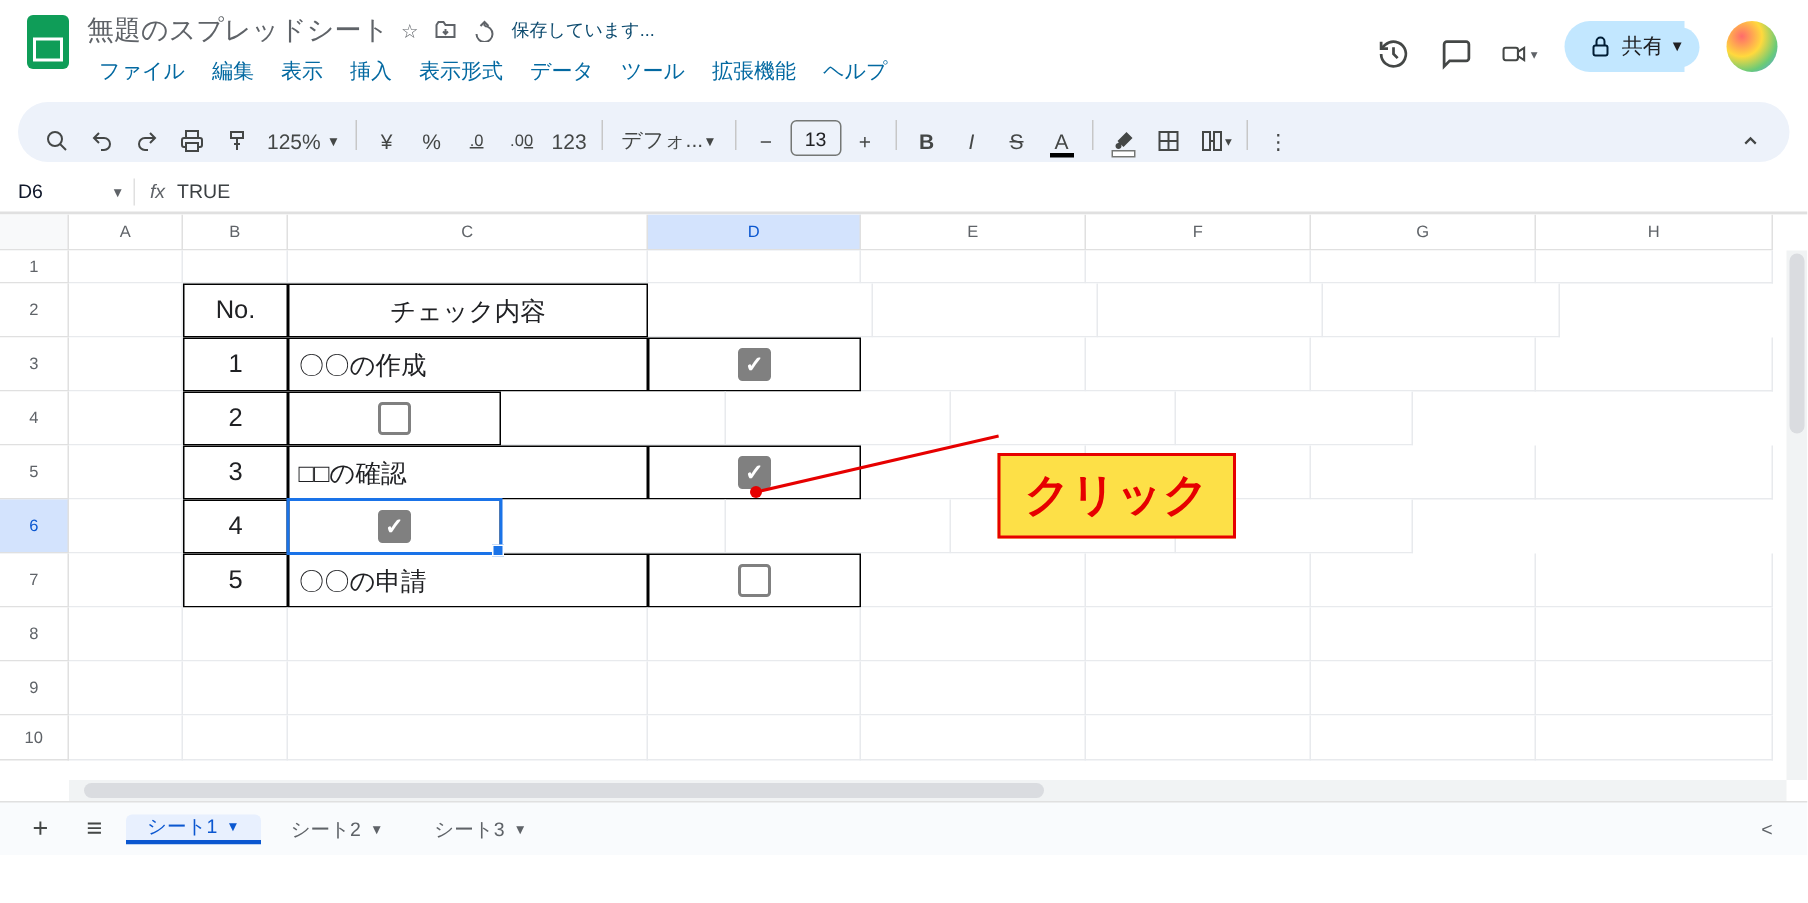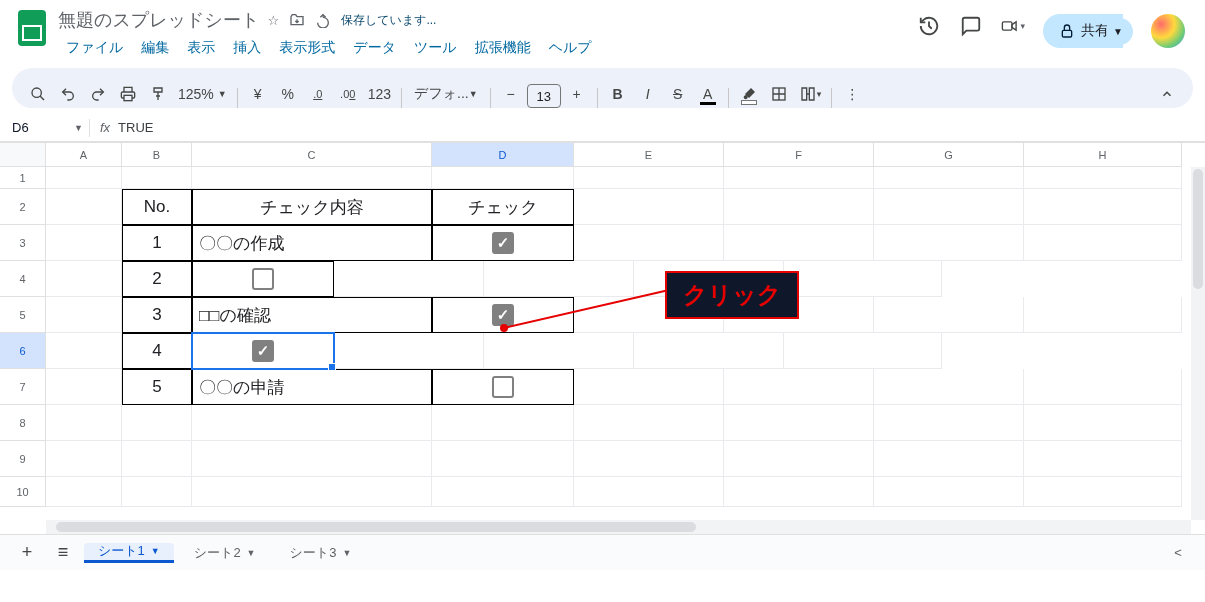--- a/index.html
+++ b/index.html
@@ -11,31 +11,31 @@
 .logo-box { width: 28px; height: 36px; background:#0f9d58; border-radius:4px; position:relative; display:flex; align-items:center; justify-content:center; }
 .logo-box::after { content:""; position:absolute; width:16px; height:12px; border:2px solid #fff; top:15px; }
 .title-block { flex:1; }
 .title-row { display:flex; align-items:center; gap:8px; height:24px; }
 .doc-title { font-size:18px; color:#5f6368; }
 .title-icons { display:flex; gap:10px; align-items:center; color:#5f6368; }
 .title-icons span { cursor:pointer; }
 .saving { font-size:12px; color:#0c4a6e; }
 .menu-row { display:flex; gap:2px; height:28px; align-items:center; margin-top:2px; }
 .menu-row span { padding:4px 8px; font-size:14px; color:#0369a1; border-radius:4px; cursor:pointer; }
-.header-right { display:flex; align-items:flex-start; gap:18px; padding-right:8px; padding-top:6px; }
+.header-right { display:flex; align-items:flex-end; gap:18px; padding-right:8px; padding-top:6px; }
 .header-right .icon-btn { width:24px; height:24px; display:flex; align-items:center; justify-content:center; color:#5f6368; cursor:pointer; position:relative; }
 .video-btn::after { content:"▾"; font-size:9px; margin-left:3px; }
 .share-btn { background:#c2e7ff; border-radius:40px 0 0 40px; padding:8px 14px 8px 16px; display:flex; align-items:center; gap:6px; font-size:14px; cursor:pointer; }
 .share-chev { background:#c2e7ff; border-radius:0 40px 40px 0; padding:8px 10px 8px 6px; margin-left:-16px; cursor:pointer; font-size:10px; }
 .share-wrap { display:flex; gap:0; align-items:center; }
 .avatar { width:34px; height:34px; border-radius:50%; background: radial-gradient(circle at 30% 30%, #ff6b6b, #ffd93d 40%, #6bcb77 70%, #4d96ff); cursor:pointer; }
 
 
 .toolbar-wrap { padding: 6px 12px; }
-.toolbar { background:#edf2fa; border-radius:24px; padding:0 12px; display:flex; align-items:flex-end; gap:2px; height:40px; }
+.toolbar { background:#edf2fa; border-radius:24px; padding:12px 12px; display:flex; align-items:flex-start; gap:2px; height:40px; }
 .tbtn { min-width:28px; height:28px; display:flex; align-items:center; justify-content:center; border-radius:4px; cursor:pointer; color:#444746; font-size:14px; padding:0 4px; }
 .tsep { width:1px; height:20px; background:#c7c7c7; margin:0 4px; }
 .zoom { font-size:14px; padding:0 4px; display:flex; align-items:center; gap:4px; }
 .font-sel { font-size:14px; padding:0 6px; }
 .font-size-box { border:1px solid #747775; border-radius:4px; width:34px; height:24px; display:flex; align-items:center; justify-content:center; font-size:13px; }
 .color-under { position:relative; }
 .color-under::after { content:""; position:absolute; bottom:3px; left:6px; right:6px; height:3px; }
 .text-color::after { background:#000; }
 .fill-color::after { background:#fff; border:1px solid #747775; }
 .toolbar-end { margin-left:auto; }
@@ -78,21 +78,21 @@
 .td.center { justify-content:center; }
 .check { width:22px; height:22px; border:2px solid #808080; border-radius:3px; display:flex; align-items:center; justify-content:center; margin:0 auto; }
 .check.on { background:#808080; }
 .check.on::after { content:"✓"; color:#fff; font-size:15px; font-weight:bold; }
 
 
 .sel { outline:2px solid #1a73e8; outline-offset:-1px; z-index:5; }
 .sel::after { content:""; position:absolute; right:-3px; bottom:-3px; width:6px; height:6px; background:#1a73e8; border:1px solid #fff; z-index:6; }
 
 
-.callout { position:absolute; border:2.5px solid #e60000; background:#0f172a; padding:6px 16px; font-size:24px; font-weight:bold; color:#e60000; z-index:20; }
+.callout { position:absolute; border:2.5px solid #e60000; background:#fde047; padding:6px 16px; font-size:30px; font-weight:bold; color:#e60000; z-index:20;margin-top:31px; }
 .callout-line { position:absolute; height:2px; background:#e60000; transform-origin:left center; z-index:19; }
 .callout-dot { position:absolute; width:8px; height:8px; background:#e60000; border-radius:50%; z-index:19; }
 
 
 .hscroll { position:absolute; bottom:0; left:46px; right:14px; height:14px; background:#f1f3f4; }
 .hscroll-thumb { position:absolute; left:10px; top:2px; height:10px; width:640px; background:#dadce0; border-radius:6px; }
 .vscroll { position:absolute; right:0; top:24px; bottom:14px; width:14px; background:#f1f3f4; }
 .vscroll-thumb { position:absolute; top:2px; left:2px; width:10px; height:120px; background:#dadce0; border-radius:6px; }
 
 
@@ -299,21 +299,20 @@
         <div class="cell cF"></div>
         <div class="cell cG"></div>
         <div class="cell cH"></div>
     </div>
 
     <div class="row">
       <div class="row-h">2</div>
       <div class="cell cA"></div>
       <div class="cell cB th">No.</div>
       <div class="cell cC th">チェック内容</div>
-      <div class="cell cD th">チェック</div>
       <div class="cell cE"></div>
         <div class="cell cF"></div>
         <div class="cell cG"></div>
         <div class="cell cH"></div>
     </div>
 
     <div class="row">
       <div class="row-h">3</div>
       <div class="cell cA"></div>
       <div class="cell cB td center">1</div>

